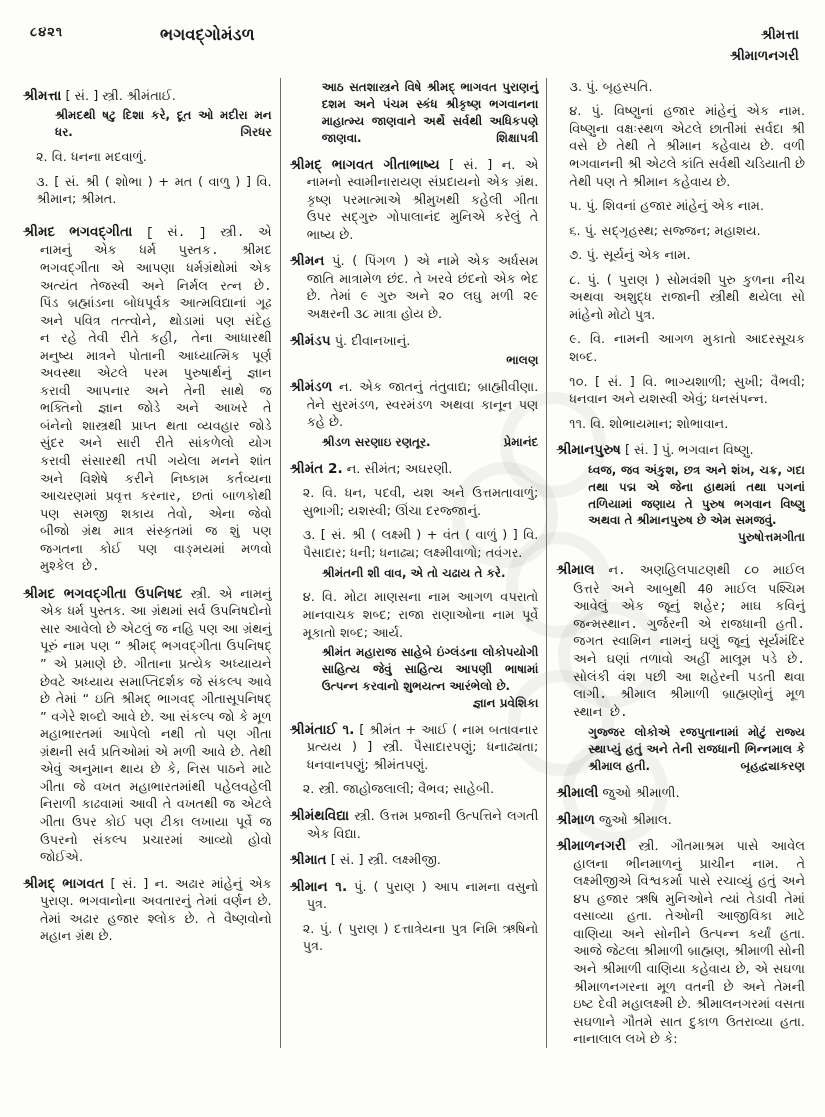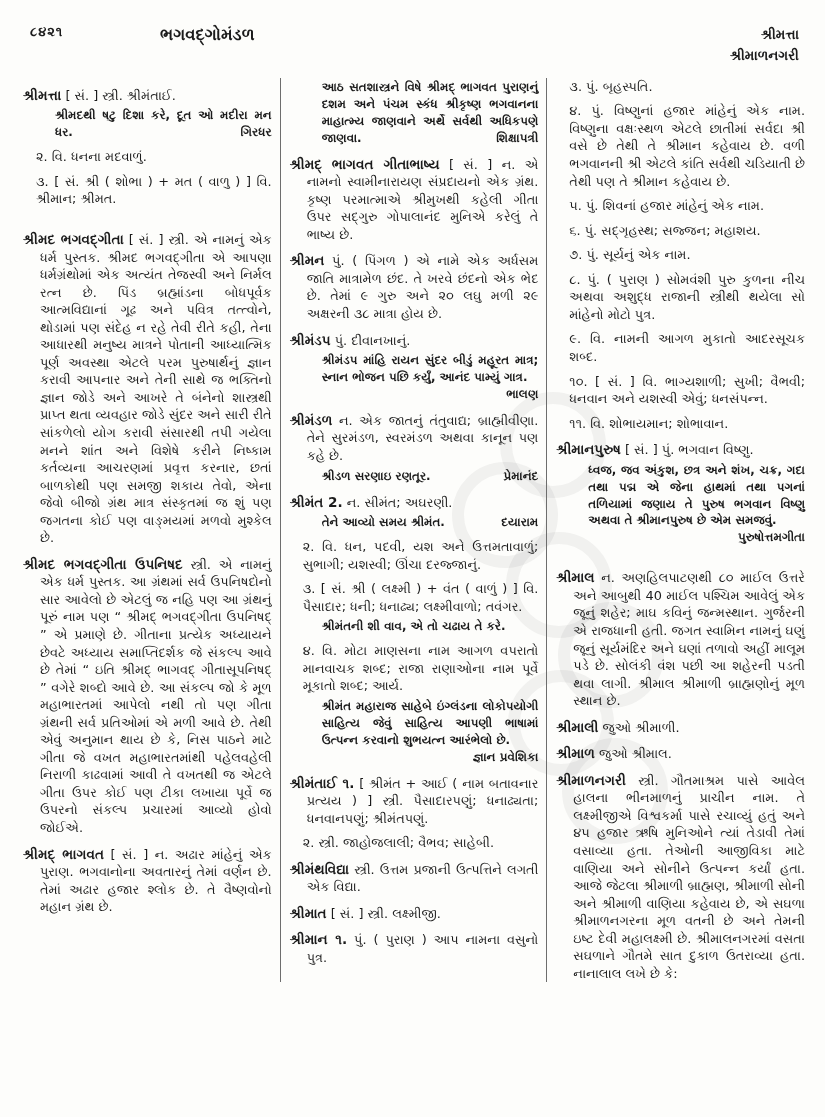--- a/index.html
+++ b/index.html
@@ -40,21 +40,21 @@
   }
   .col{
     flex:1 1 0;
     padding:0 8px 0 9px;
     font-size:12.9px;
     line-height:1.36;
     box-sizing:border-box;
   }
   .col + .col{border-left:1px solid #6d6d6d;}
   .entry{margin:8px 0 0;padding-left:17px;text-indent:-17px;text-align:justify;}
-  .entry.gap{margin-top:22px;}
+  .entry.gap{margin-top:16px;font-family:Liberation Mono, monospace;}
   .sense{margin:7px 0 0;padding-left:13px;text-align:justify;}
   .hw{font-weight:bold;font-size:13.6px;}
   .quote{
     margin:3px 0 1px;
     padding-left:32px;
     font-size:11.9px;
     font-weight:bold;
     text-align:justify;
     line-height:1.42;
   }
@@ -94,49 +94,50 @@
       <p class="entry gap"><b class="hw">શ્રીમદ ભગવદ્ગીતા</b> <span>[ સં. ] સ્ત્રી. એ નામનું એક ધર્મ પુસ્તક. શ્રીમદ ભગવદ્ગીતા એ આપણા ધર્મગ્રંથોમાં એક અત્યંત તેજસ્વી અને નિર્મલ રત્ન છે. પિંડ બ્રહ્માંડના બોધપૂર્વક આત્મવિદ્યાનાં ગૂઢ અને પવિત્ર તત્ત્વોને, થોડામાં પણ સંદેહ ન રહે તેવી રીતે કહી, તેના આધારથી મનુષ્ય માત્રને પોતાની આધ્યાત્મિક પૂર્ણ અવસ્થા એટલે પરમ પુરુષાર્થનું જ્ઞાન કરાવી આપનાર અને તેની સાથે જ ભક્તિનો જ્ઞાન જોડે અને આખરે તે બંનેનો શાસ્ત્રથી પ્રાપ્ત થતા વ્યવહાર જોડે સુંદર અને સારી રીતે સાંકળેલો યોગ કરાવી સંસારથી તપી ગયેલા મનને શાંત અને વિશેષે કરીને નિષ્કામ કર્તવ્યના આચરણમાં પ્રવૃત્ત કરનાર, છતાં બાળકોથી પણ સમજી શકાય તેવો, એના જેવો બીજો ગ્રંથ માત્ર સંસ્કૃતમાં જ શું પણ જગતના કોઈ પણ વાઙ્મયમાં મળવો મુશ્કેલ છે.</span></p>
       <p class="entry"><b class="hw">શ્રીમદ ભગવદ્ગીતા ઉપનિષદ</b> <span>સ્ત્રી. એ નામનું એક ધર્મ પુસ્તક. આ ગ્રંથમાં સર્વ ઉપનિષદોનો સાર આવેલો છે એટલું જ નહિ પણ આ ગ્રંથનું પૂરું નામ પણ “ શ્રીમદ્ ભગવદ્ગીતા ઉપનિષદ્ ” એ પ્રમાણે છે. ગીતાના પ્રત્યેક અધ્યાયને છેવટે અધ્યાય સમાપ્તિદર્શક જે સંકલ્પ આવે છે તેમાં “ ઇતિ શ્રીમદ્ ભાગવદ્ ગીતાસૂપનિષદ્ ” વગેરે શબ્દો આવે છે. આ સંકલ્પ જો કે મૂળ મહાભારતમાં આપેલો નથી તો પણ ગીતા ગ્રંથની સર્વ પ્રતિઓમાં એ મળી આવે છે. તેથી એવું અનુમાન થાય છે કે, નિસ પાઠને માટે ગીતા જે વખત મહાભારતમાંથી પહેલવહેલી નિરાળી કાઢવામાં આવી તે વખતથી જ એટલે ગીતા ઉપર કોઈ પણ ટીકા લખાયા પૂર્વે જ ઉપરનો સંકલ્પ પ્રચારમાં આવ્યો હોવો જોઈએ.</span></p>
       <p class="entry"><b class="hw">શ્રીમદ્ ભાગવત</b> <span>[ સં. ] ન. અઢાર માંહેનું એક પુરાણ. ભગવાનોના અવતારનું તેમાં વર્ણન છે. તેમાં અઢાર હજાર શ્લોક છે. તે વૈષ્ણવોનો મહાન ગ્રંથ છે.</span></p>
     </div>
 
     <div class="col">
       <div class="quote" style="margin-top:1px;"><span>આઠ સતશાસ્ત્રને વિષે શ્રીમદ્ ભાગવત પુરાણનું દશમ અને પંચમ સ્કંધ શ્રીકૃષ્ણ ભગવાનના માહાત્મ્ય જાણવાને અર્થે સર્વથી અધિકપણે જાણવા.</span><span class="attr">શિક્ષાપત્રી</span></div>
       <p class="entry"><b class="hw">શ્રીમદ્ ભાગવત ગીતાભાષ્ય</b> <span>[ સં. ] ન. એ નામનો સ્વામીનારાયણ સંપ્રદાયનો એક ગ્રંથ. કૃષ્ણ પરમાત્માએ શ્રીમુખથી કહેલી ગીતા ઉપર સદ્ગુરુ ગોપાલાનંદ મુનિએ કરેલું તે ભાષ્ય છે.</span></p>
       <p class="entry"><b class="hw">શ્રીમન</b> <span>પું. ( પિંગળ ) એ નામે એક અર્ધસમ જાતિ માત્રામેળ છંદ. તે ખરવે છંદનો એક ભેદ છે. તેમાં ૯ ગુરુ અને ૨૦ લઘુ મળી ૨૯ અક્ષરની ૩૮ માત્રા હોય છે.</span></p>
       <p class="entry"><b class="hw">શ્રીમંડપ</b> <span>પું. દીવાનખાનું.</span></p>
-      <div class="quote"><span>શ્રીમંડપ માંહિ રાયન સુંદર બીડું મહૂરત માત્ર; સ્નાન ભોજન પછિ કર્યું, આનંદ પામ્યું ગાત્ર.</span><span class="attr">ભાલણ</span></div>
+      <div class="quote"><span class="attr">ભાલણ</span></div>
       <p class="entry"><b class="hw">શ્રીમંડળ</b> <span>ન. એક જાતનું તંતુવાદ્ય; બ્રાહ્મીવીણા. તેને સુરમંડળ, સ્વરમંડળ અથવા કાનૂન પણ કહે છે.</span></p>
       <div class="quote"><span>શ્રીડળ સરણાઇ રણતૂર.</span><span class="attr">પ્રેમાનંદ</span></div>
       <p class="entry"><b class="hw">શ્રીમંત 2.</b> <span>ન. સીમંત; અઘરણી.</span></p>
-      <div class="quote"><span>તેને આવ્યો સમય શ્રીમંત.</span><span class="attr">દયારામ</span></div>
       <p class="sense">૨. વિ. ધન, પદવી, યશ અને ઉત્તમતાવાળું; સુભાગી; યશસ્વી; ઊંચા દરજ્જાનું.</p>
       <p class="sense">૩. [ સં. શ્રી ( લક્ષ્મી ) + વંત ( વાળું ) ] વિ. પૈસાદાર; ધની; ધનાઢ્ય; લક્ષ્મીવાળો; તવંગર.</p>
       <div class="quote"><span>શ્રીમંતની શી વાવ, એ તો ચઢાય તે કરે.</span></div>
       <p class="sense">૪. વિ. મોટા માણસના નામ આગળ વપરાતો માનવાચક શબ્દ; રાજા રાણાઓના નામ પૂર્વે મૂકાતો શબ્દ; આર્ય.</p>
       <div class="quote"><span>શ્રીમંત મહારાજ સાહેબે ઇંગ્લંડના લોકોપયોગી સાહિત્ય જેવું સાહિત્ય આપણી ભાષામાં ઉત્પન્ન કરવાનો શુભયત્ન આરંભેલો છે.</span><span class="attr">જ્ઞાન પ્રવેશિકા</span></div>
       <p class="entry"><b class="hw">શ્રીમંતાઈ ૧.</b> <span>[ શ્રીમંત + આઈ ( નામ બતાવનાર પ્રત્યય ) ] સ્ત્રી. પૈસાદારપણું; ધનાઢ્યતા; ધનવાનપણું; શ્રીમંતપણું.</span></p>
       <p class="sense">૨. સ્ત્રી. જાહોજલાલી; વૈભવ; સાહેબી.</p>
       <p class="entry"><b class="hw">શ્રીમંથવિદ્યા</b> <span>સ્ત્રી. ઉત્તમ પ્રજાની ઉત્પત્તિને લગતી એક વિદ્યા.</span></p>
       <p class="entry"><b class="hw">શ્રીમાત</b> <span>[ સં. ] સ્ત્રી. લક્ષ્મીજી.</span></p>
       <p class="entry"><b class="hw">શ્રીમાન ૧.</b> <span>પું. ( પુરાણ ) આપ નામના વસુનો પુત્ર.</span></p>
+      <p class="sense">૨. પું. ( પુરાણ ) દત્તાત્રેયના પુત્ર નિમિ ઋષિનો પુત્ર.</p>
     </div>
 
     <div class="col">
       <p class="sense" style="margin-top:0;">૩. પું. બૃહસ્પતિ.</p>
       <p class="sense">૪. પું. વિષ્ણુનાં હજાર માંહેનું એક નામ. વિષ્ણુના વક્ષઃસ્થળ એટલે છાતીમાં સર્વદા શ્રી વસે છે તેથી તે શ્રીમાન કહેવાય છે. વળી ભગવાનની શ્રી એટલે કાંતિ સર્વથી ચડિયાતી છે તેથી પણ તે શ્રીમાન કહેવાય છે.</p>
       <p class="sense">૫. પું. શિવનાં હજાર માંહેનું એક નામ.</p>
       <p class="sense">૬. પું. સદ્ગૃહસ્થ; સજ્જન; મહાશય.</p>
       <p class="sense">૭. પું. સૂર્યનું એક નામ.</p>
       <p class="sense">૮. પું. ( પુરાણ ) સોમવંશી પુરુ કુળના નીચ અથવા અશુદ્ધ રાજાની સ્ત્રીથી થયેલા સો માંહેનો મોટો પુત્ર.</p>
       <p class="sense">૯. વિ. નામની આગળ મુકાતો આદરસૂચક શબ્દ.</p>
       <p class="sense">૧૦. [ સં. ] વિ. ભાગ્યશાળી; સુખી; વૈભવી; ધનવાન અને યશસ્વી એવું; ધનસંપન્ન.</p>
       <p class="sense">૧૧. વિ. શોભાયમાન; શોભાવાન.</p>
       <p class="entry"><b class="hw">શ્રીમાનપુરુષ</b> <span>[ સં. ] પું. ભગવાન વિષ્ણુ.</span></p>
       <div class="quote"><span>ધ્વજ, જવ અંકુશ, છત્ર અને શંખ, ચક્ર, ગદા તથા પદ્મ એ જેના હાથમાં તથા પગનાં તળિયામાં જણાય તે પુરુષ ભગવાન વિષ્ણુ અથવા તે શ્રીમાનપુરુષ છે એમ સમજવું.</span><span class="attr">પુરુષોત્તમગીતા</span></div>
       <p class="entry gap"><b class="hw">શ્રીમાલ</b> <span>ન. અણહિલપાટણથી ૮૦ માઈલ ઉત્તરે અને આબુથી 40 માઈલ પશ્ચિમ આવેલું એક જૂનું શહેર; માઘ કવિનું જન્મસ્થાન. ગુર્જરની એ રાજધાની હતી. જગત સ્વામિન નામનું ઘણું જૂનું સૂર્યમંદિર અને ઘણાં તળાવો અહીં માલૂમ પડે છે. સોલંકી વંશ પછી આ શહેરની પડતી થવા લાગી. શ્રીમાલ શ્રીમાળી બ્રાહ્મણોનું મૂળ સ્થાન છે.</span></p>
+      <div class="quote"><span>ગુજ્જર લોકોએ રજપુતાનામાં મોટું રાજ્ય સ્થાપ્યું હતું અને તેની રાજધાની ભિન્નમાલ કે શ્રીમાલ હતી.</span><span class="attr">બૃહદ્વ્યાકરણ</span></div>
       <p class="entry"><b class="hw">શ્રીમાલી</b> <span>જુઓ શ્રીમાળી.</span></p>
       <p class="entry"><b class="hw">શ્રીમાળ</b> <span>જુઓ શ્રીમાલ.</span></p>
       <p class="entry"><b class="hw">શ્રીમાળનગરી</b> <span>સ્ત્રી. ગૌતમાશ્રમ પાસે આવેલ હાલના ભીનમાળનું પ્રાચીન નામ. તે લક્ષ્મીજીએ વિશ્વકર્મા પાસે રચાવ્યું હતું અને ૪૫ હજાર ઋષિ મુનિઓને ત્યાં તેડાવી તેમાં વસાવ્યા હતા. તેઓની આજીવિકા માટે વાણિયા અને સોનીને ઉત્પન્ન કર્યાં હતા. આજે જેટલા શ્રીમાળી બ્રાહ્મણ, શ્રીમાળી સોની અને શ્રીમાળી વાણિયા કહેવાય છે, એ સઘળા શ્રીમાળનગરના મૂળ વતની છે અને તેમની ઇષ્ટ દેવી મહાલક્ષ્મી છે. શ્રીમાલનગરમાં વસતા સઘળાને ગૌતમે સાત દુકાળ ઉતરાવ્યા હતા. નાનાલાલ લખે છે કે:</span></p>
     </div>
 
   </div>
 </div>
 
 </body></html>

